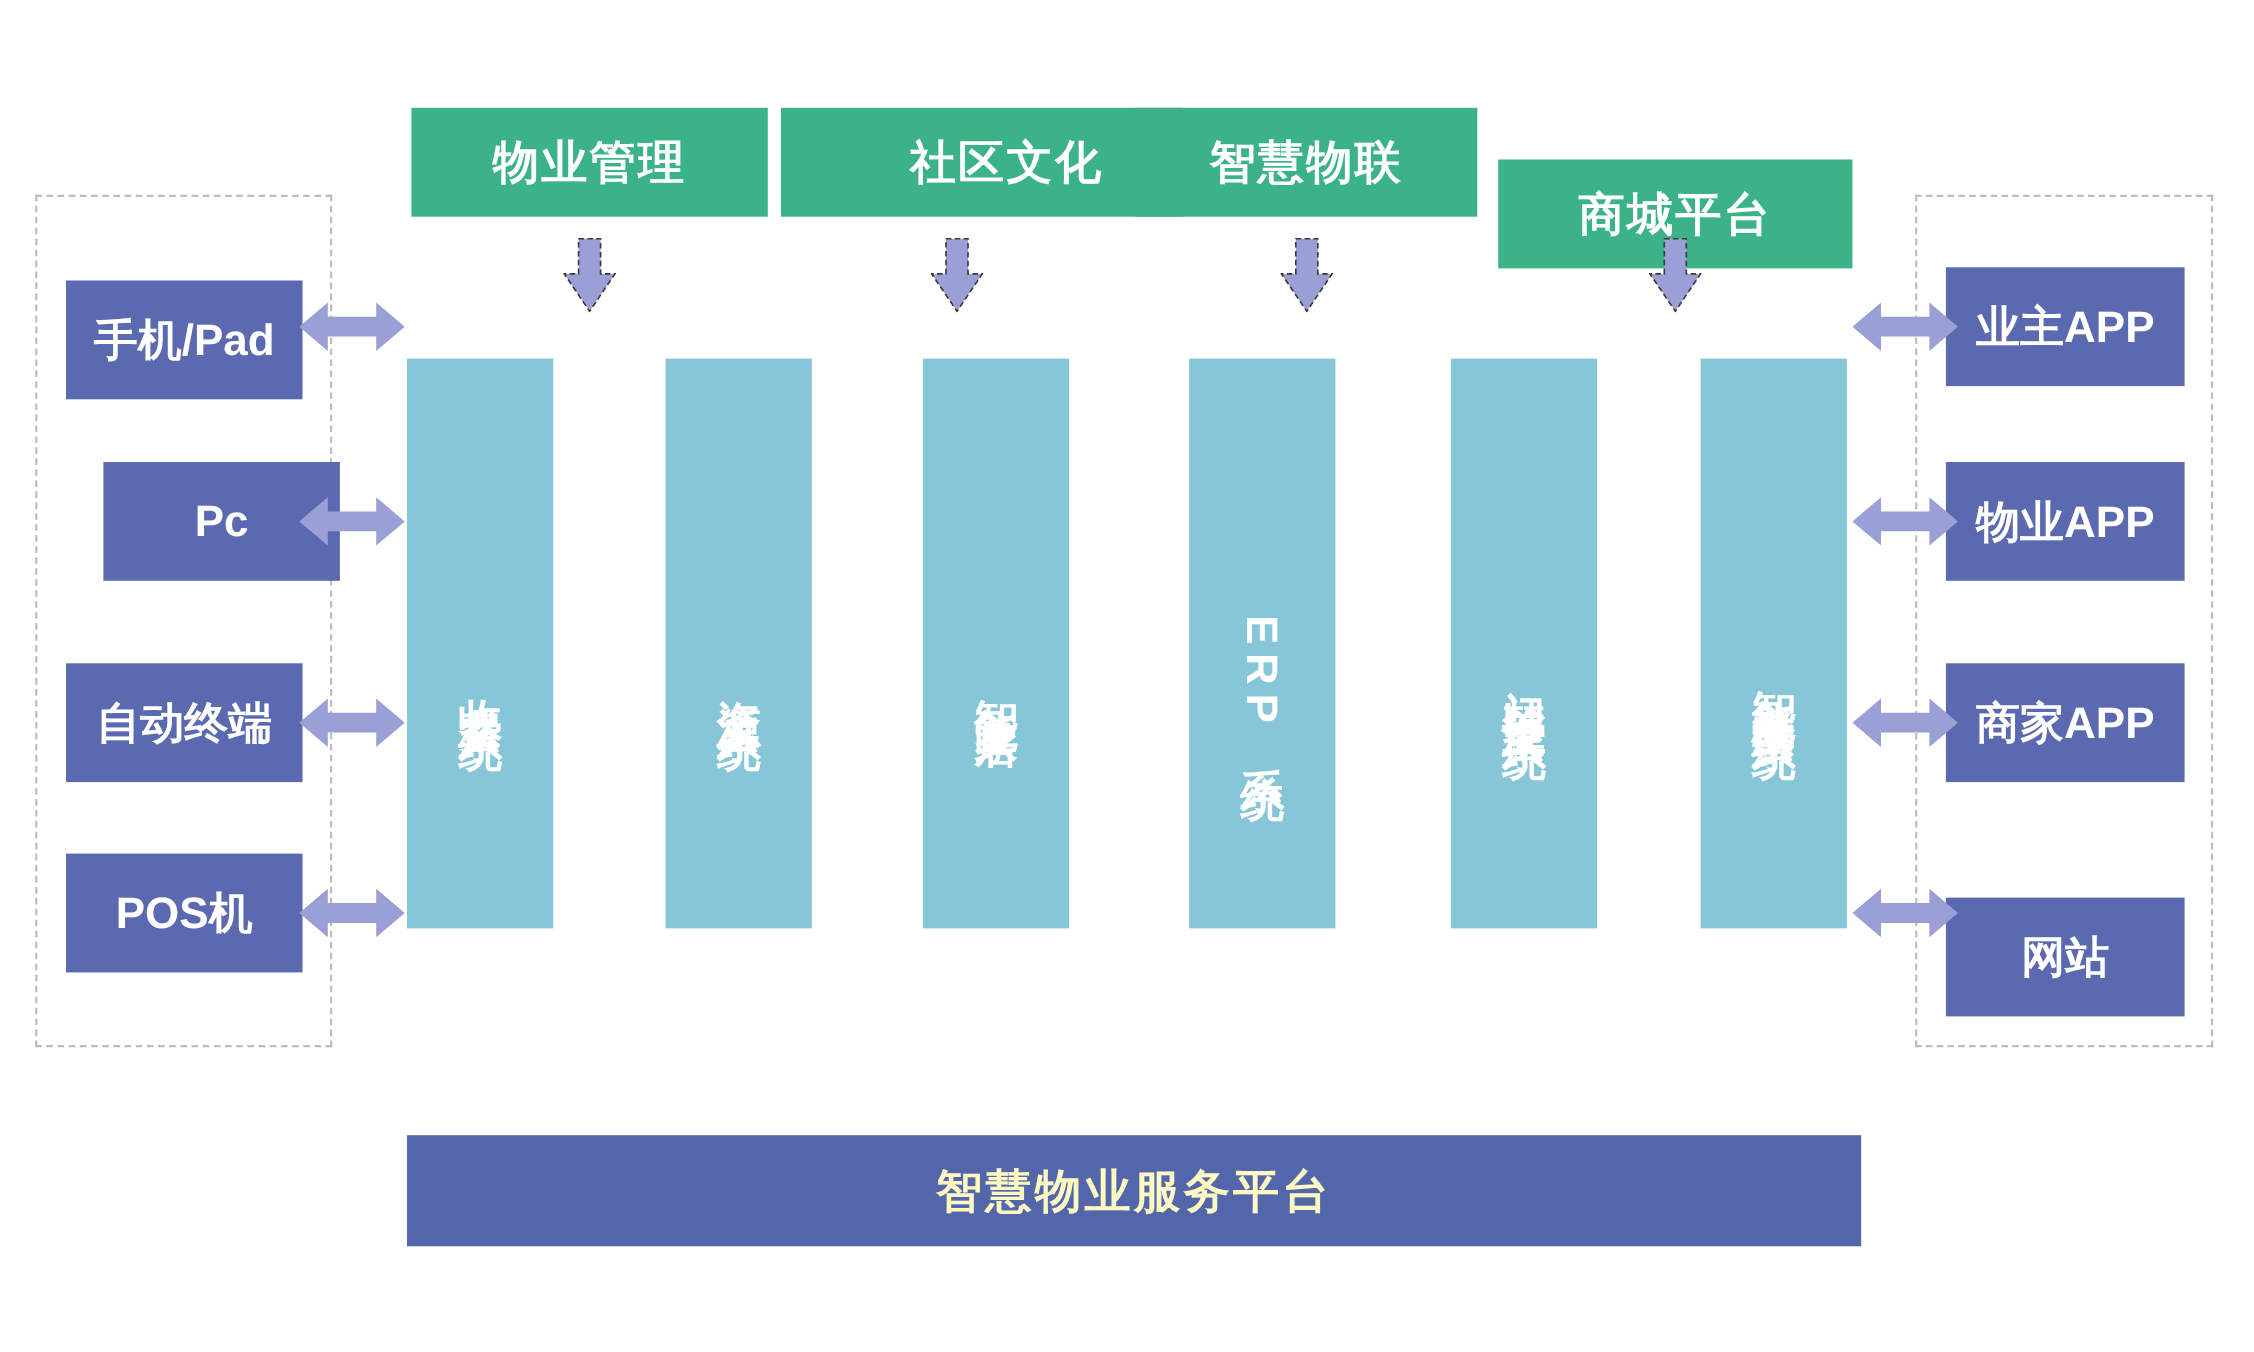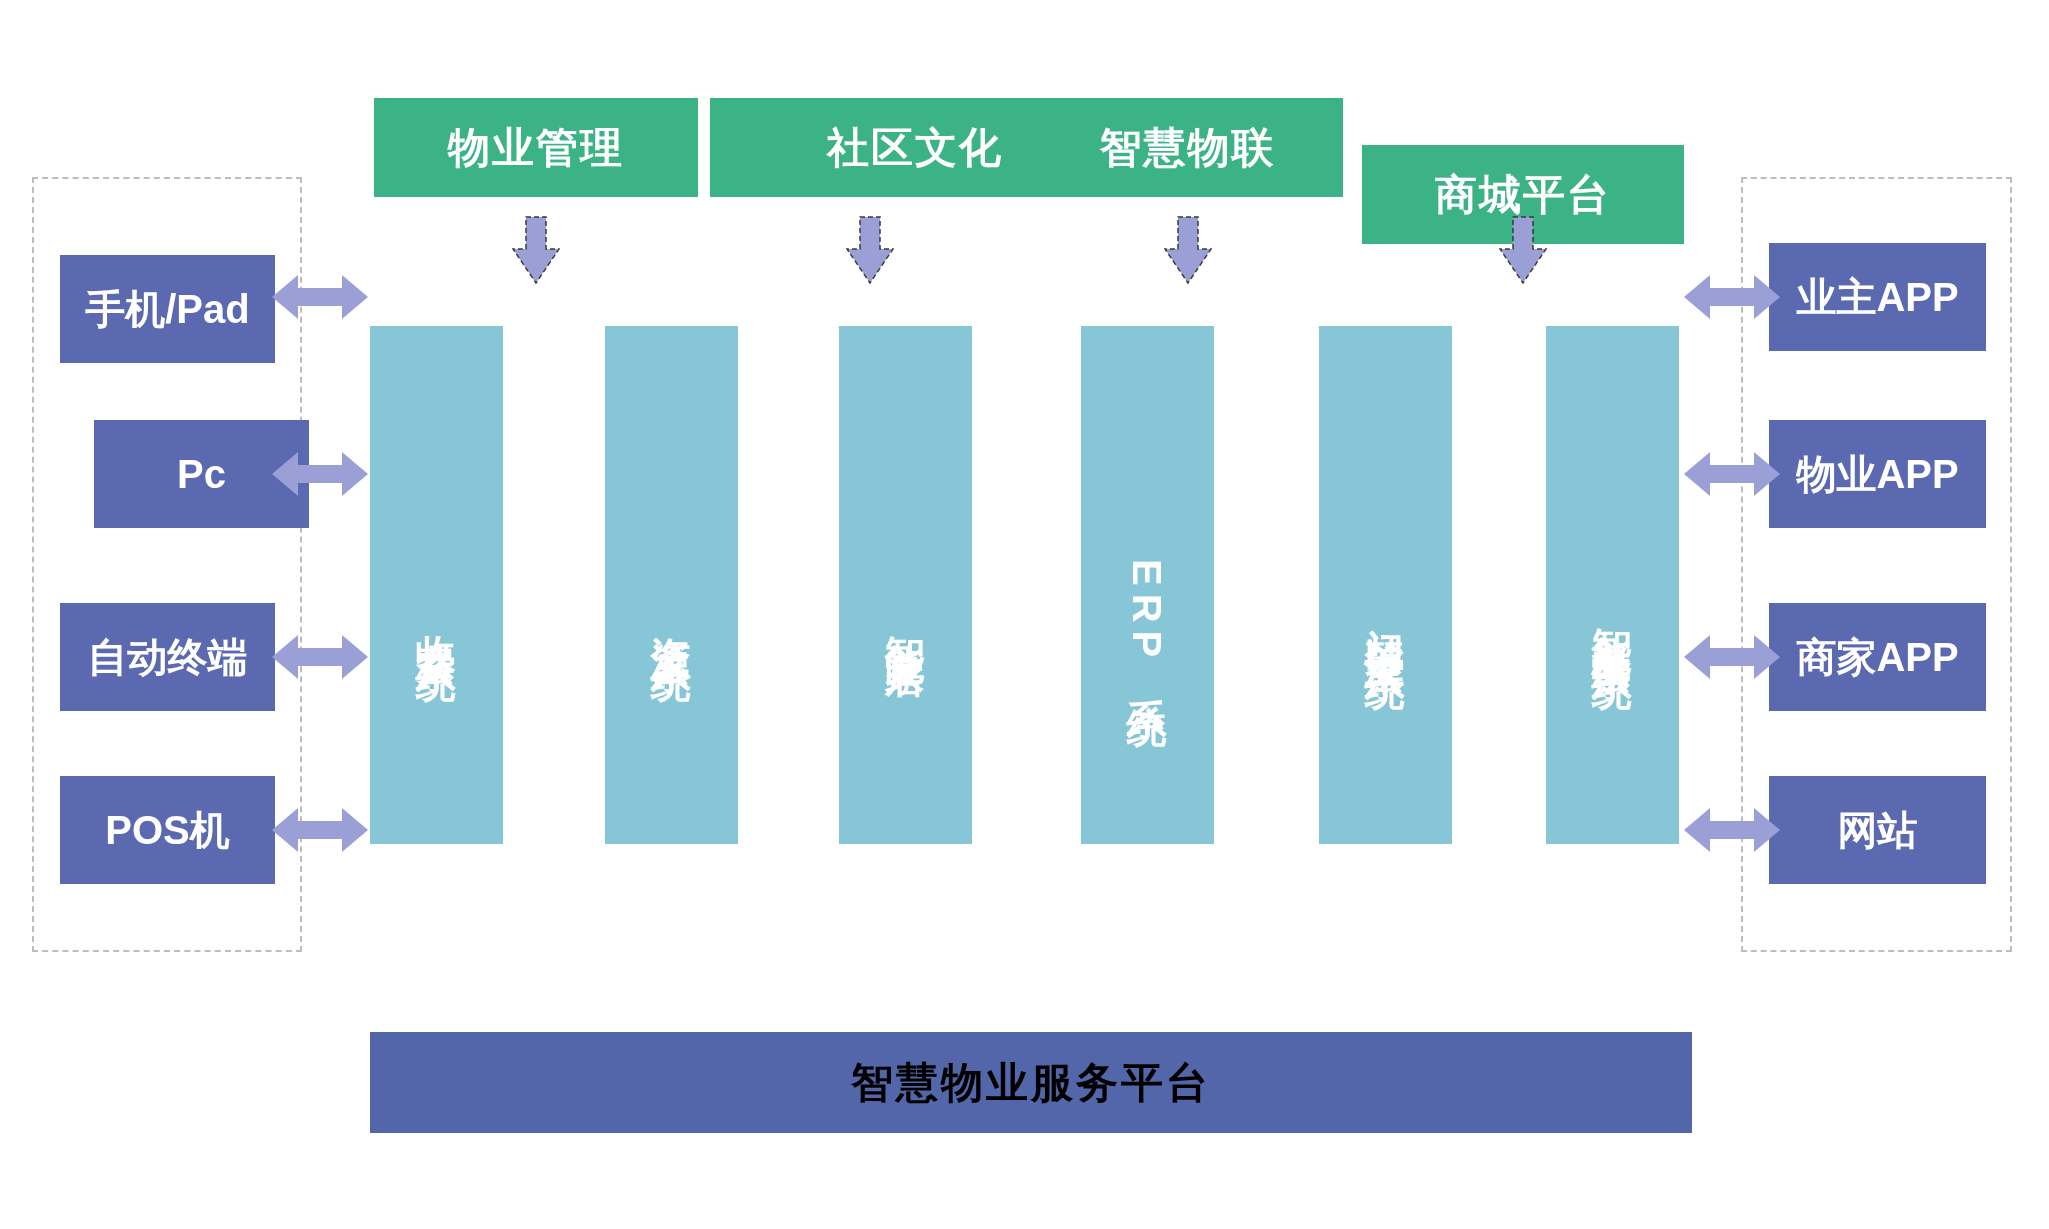--- a/index.html
+++ b/index.html
@@ -70,21 +70,21 @@
     font-size:42px;font-weight:bold;letter-spacing:3px;
   }
   .bar-gray{
     top:892px;width:1336px;height:98px;
     background:var(--bigdata-gray);
     color:var(--bar-text-dark);
   }
   .bar-blue{
     top:1032px;width:1322px;height:101px;
     background:var(--platform-blue);
-    color:#000000;
+    color:#fef9c3;
   }
 </style>
 </head>
 <body>
 
 <div class="canvas">
 
   <div class="gbox" style="left:374px;width:324px;">物业管理</div>
   <div class="gbox" style="left:710px;width:320px;padding-left:45px;">社区文化</div>
   <div class="gbox" style="left:1032px;width:311px;">智慧物联</div>
@@ -138,21 +138,21 @@
       <polygon points="0,26 26,4 26,17 70,17 70,4 96,26 70,48 70,35 26,35 26,48"></polygon>
     </svg>
   <svg class="harrow harrow-left" style="top:804px;" viewBox="0 0 96 52">
       <polygon points="0,26 26,4 26,17 70,17 70,4 96,26 70,48 70,35 26,35 26,48"></polygon>
     </svg>
 
   <div class="dashedbox" style="left:1741px;width:271px;"></div>
   <div class="dbox dbox-right" style="top:243px;">业主APP</div>
   <div class="dbox dbox-right" style="top:420px;">物业APP</div>
   <div class="dbox dbox-right" style="top:603px;">商家APP</div>
-  <div class="dbox dbox-right" style="top:776px;">网站</div>
+  <div class="dbox dbox-right" style="top:816px;">网站</div>
 
   <svg class="harrow harrow-right" style="top:271px;" viewBox="0 0 96 52">
       <polygon points="0,26 26,4 26,17 70,17 70,4 96,26 70,48 70,35 26,35 26,48"></polygon>
     </svg>
   <svg class="harrow harrow-right" style="top:448px;" viewBox="0 0 96 52">
       <polygon points="0,26 26,4 26,17 70,17 70,4 96,26 70,48 70,35 26,35 26,48"></polygon>
     </svg>
   <svg class="harrow harrow-right" style="top:631px;" viewBox="0 0 96 52">
       <polygon points="0,26 26,4 26,17 70,17 70,4 96,26 70,48 70,35 26,35 26,48"></polygon>
     </svg>

